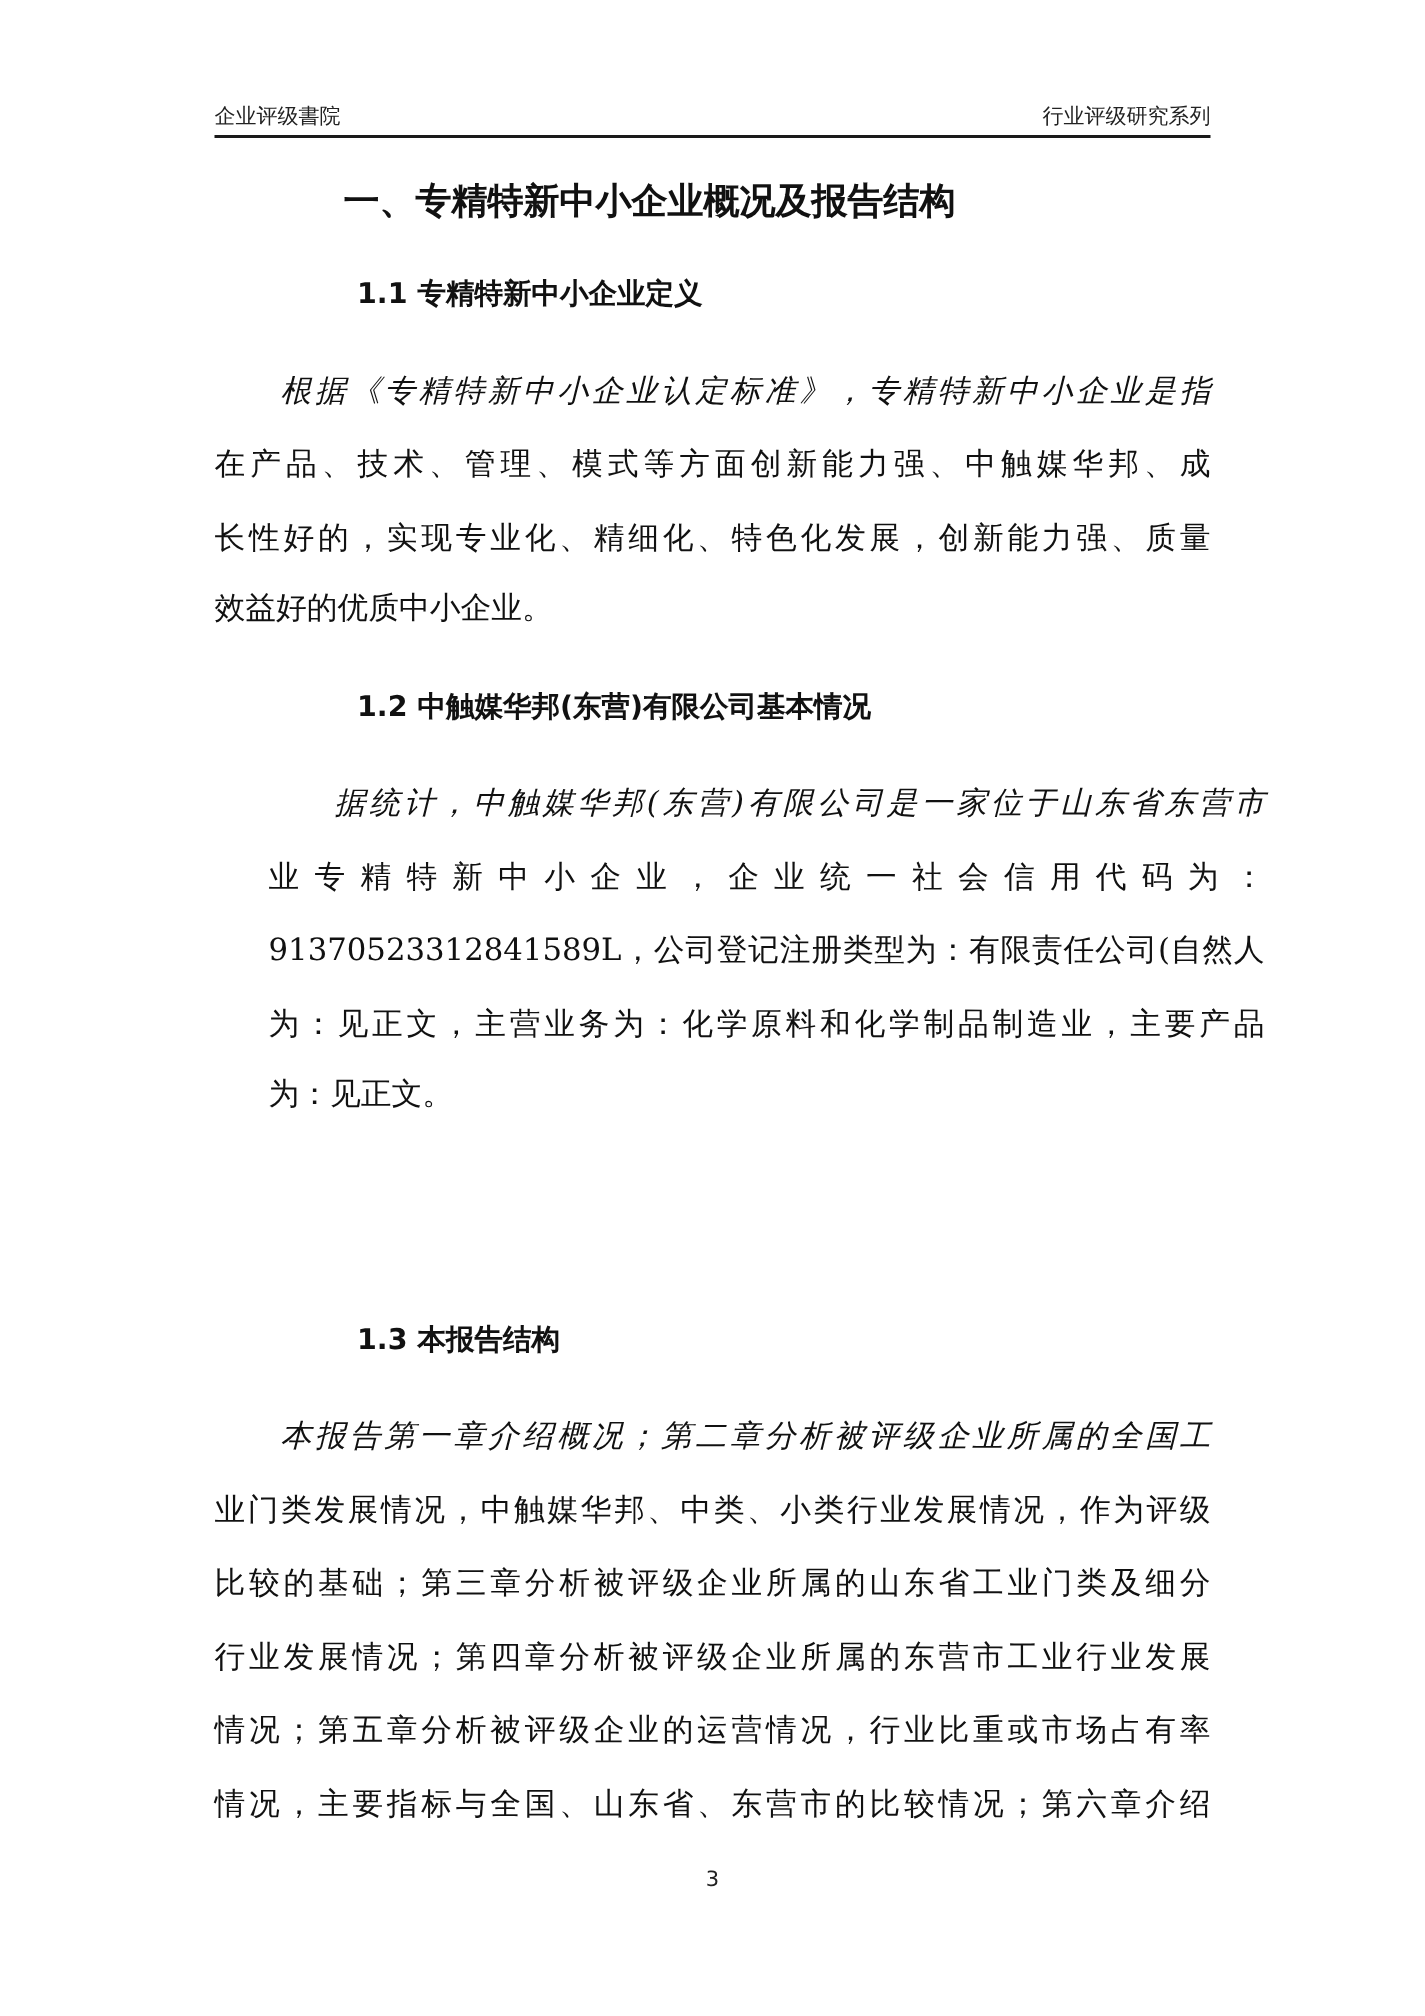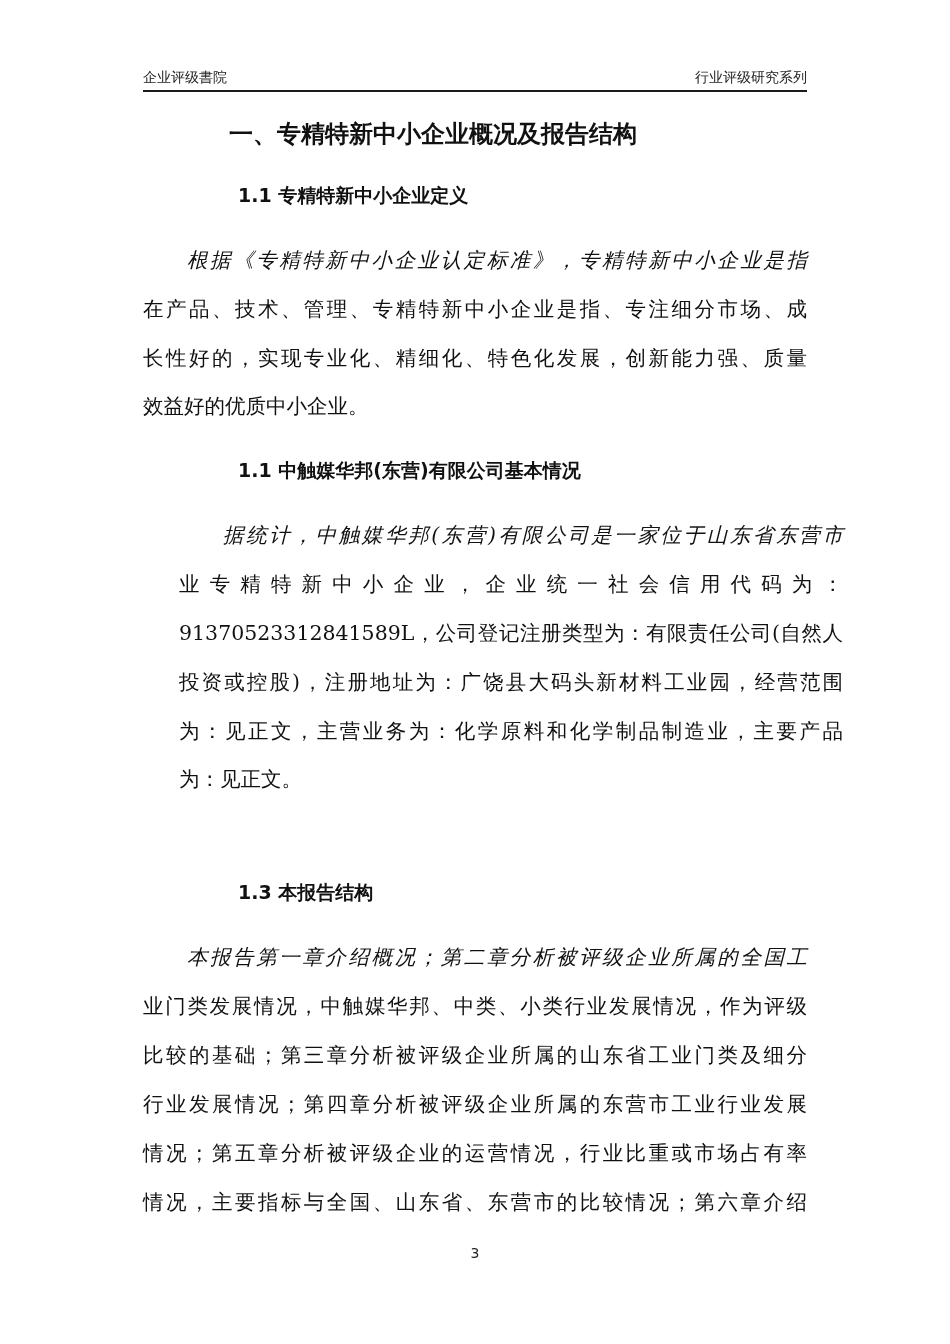--- a/index.html
+++ b/index.html
@@ -23,31 +23,30 @@
   <span class="left">企业评级書院</span>
   <span class="right">行业评级研究系列</span>
 </div>
 
 <div class="content">
   <div class="h1">一、专精特新中小企业概况及报告结构</div>
 
   <div class="h2" style="top:183px;">1.1 专精特新中小企业定义</div>
   <div class="para" style="top:236px;">
     <span class="line indent">根据《专精特新中小企业认定标准》，专精特新中小企业是指</span>
-    <span class="line">在产品、技术、管理、专精特新中小企业是指、专注细分市场、成</span>
+    <span class="line">在产品、技术、管理、模式等方面创新能力强、中触媒华邦、成</span>
     <span class="line">长性好的，实现专业化、精细化、特色化发展，创新能力强、质量</span>
     <span class="line last">效益好的优质中小企业。</span>
   </div>
 
-  <div class="h2" style="top:458px;">1.1 中触媒华邦(东营)有限公司基本情况</div>
+  <div class="h2" style="top:458px;">1.2 中触媒华邦(东营)有限公司基本情况</div>
   <div class="para" style="top:511px;margin-left:36px;">
     <span class="line indent">据统计，中触媒华邦(东营)有限公司是一家位于山东省东营市</span>
     <span class="line">业 专 精 特 新 中 小 企 业 ， 企 业 统 一 社 会 信 用 代 码 为 ：</span>
     <span class="line">91370523312841589L，公司登记注册类型为：有限责任公司(自然人</span>
-    <span class="line">投资或控股)，注册地址为：广饶县大码头新材料工业园，经营范围</span>
     <span class="line">为：见正文，主营业务为：化学原料和化学制品制造业，主要产品</span>
     <span class="line last">为：见正文。</span>
   </div>
 
   <div class="h2" style="top:880px;">1.3 本报告结构</div>
   <div class="para" style="top:933px;">
     <span class="line indent">本报告第一章介绍概况；第二章分析被评级企业所属的全国工</span>
     <span class="line">业门类发展情况，中触媒华邦、中类、小类行业发展情况，作为评级</span>
     <span class="line">比较的基础；第三章分析被评级企业所属的山东省工业门类及细分</span>
     <span class="line">行业发展情况；第四章分析被评级企业所属的东营市工业行业发展</span>

